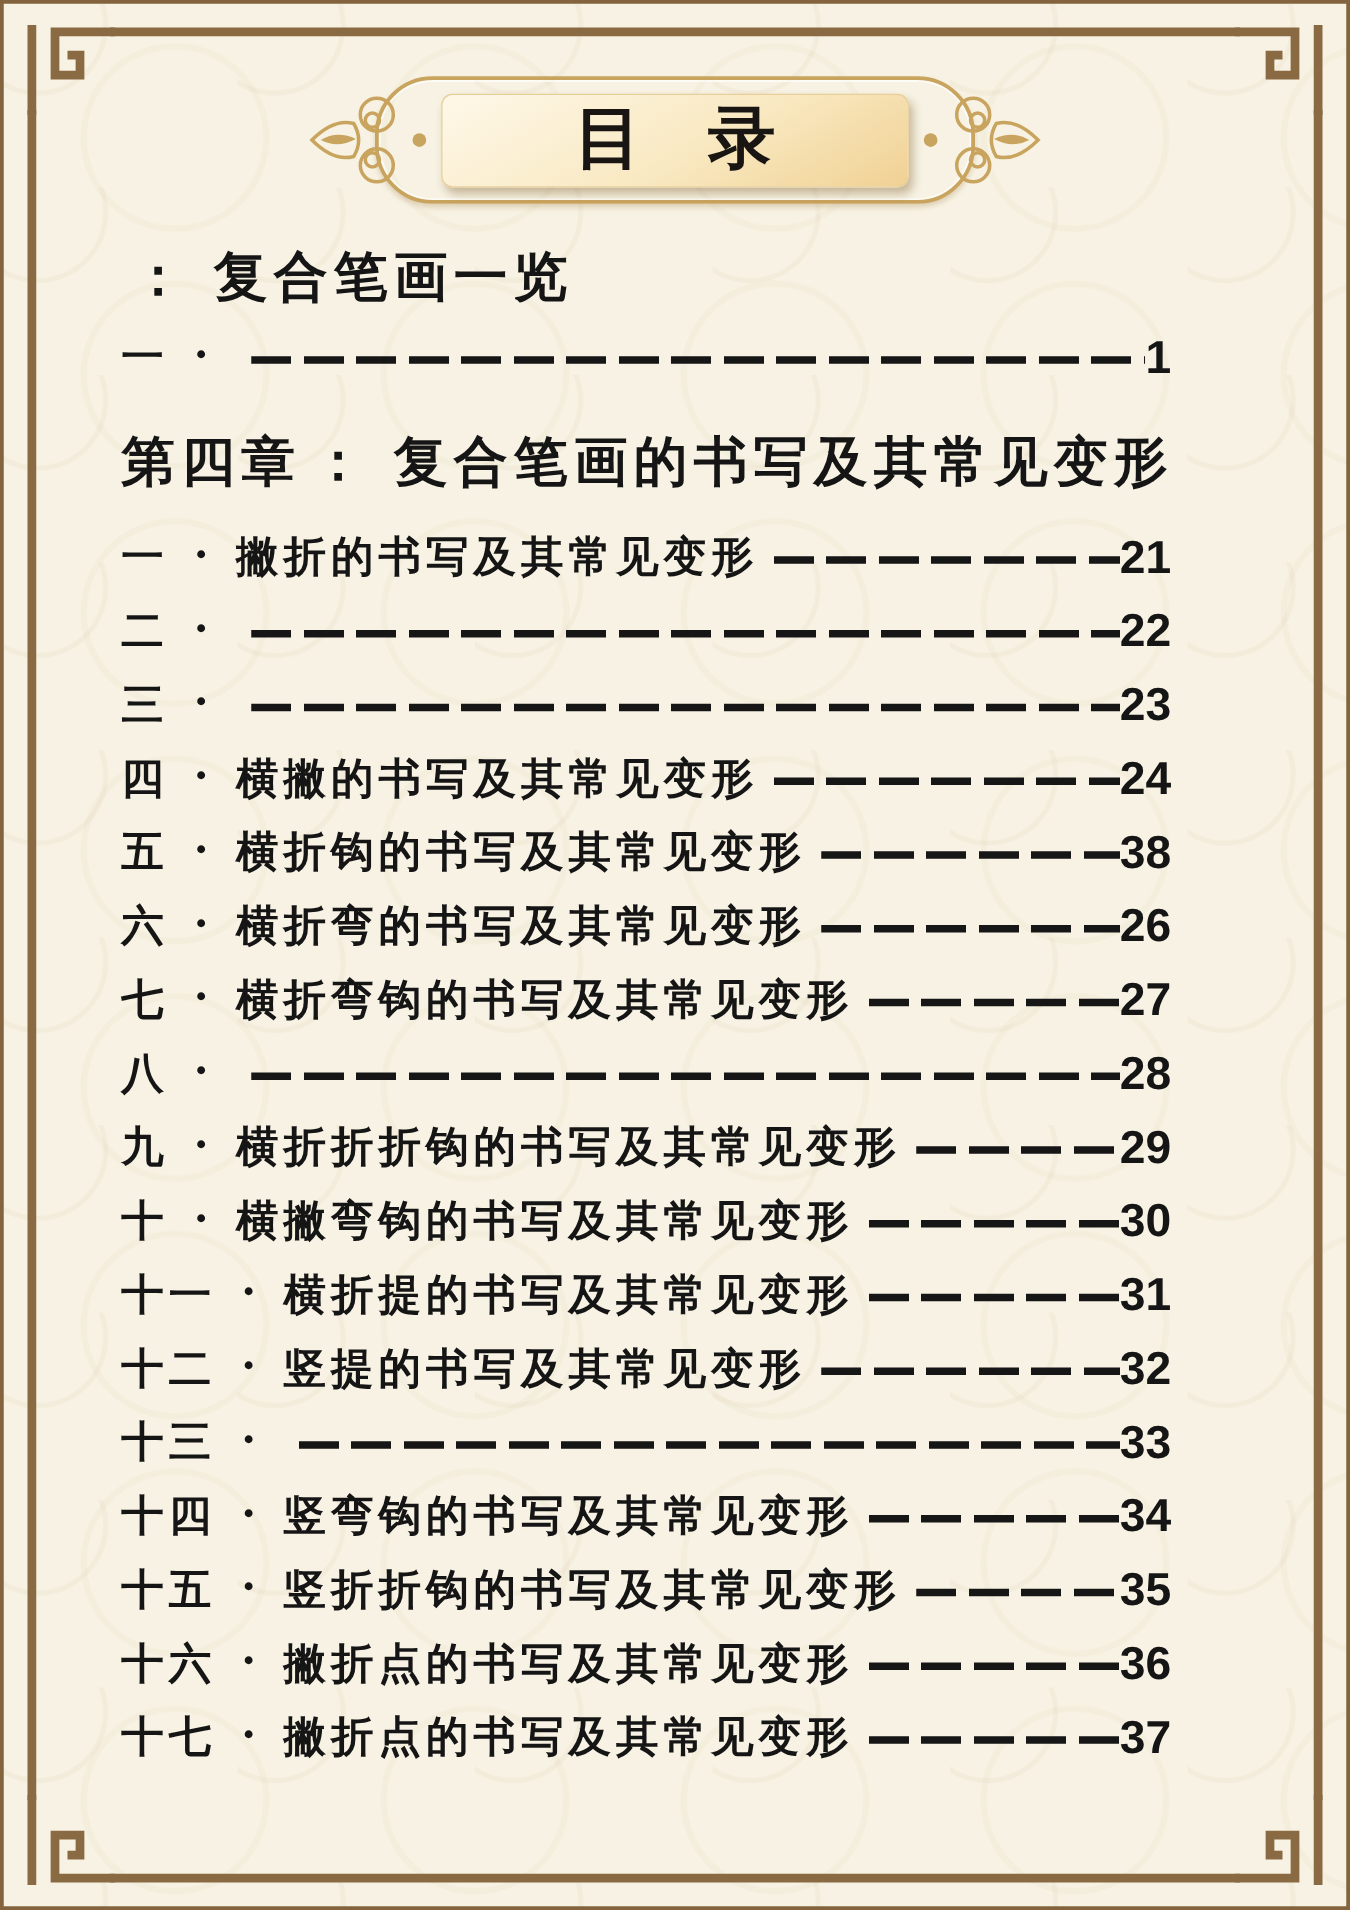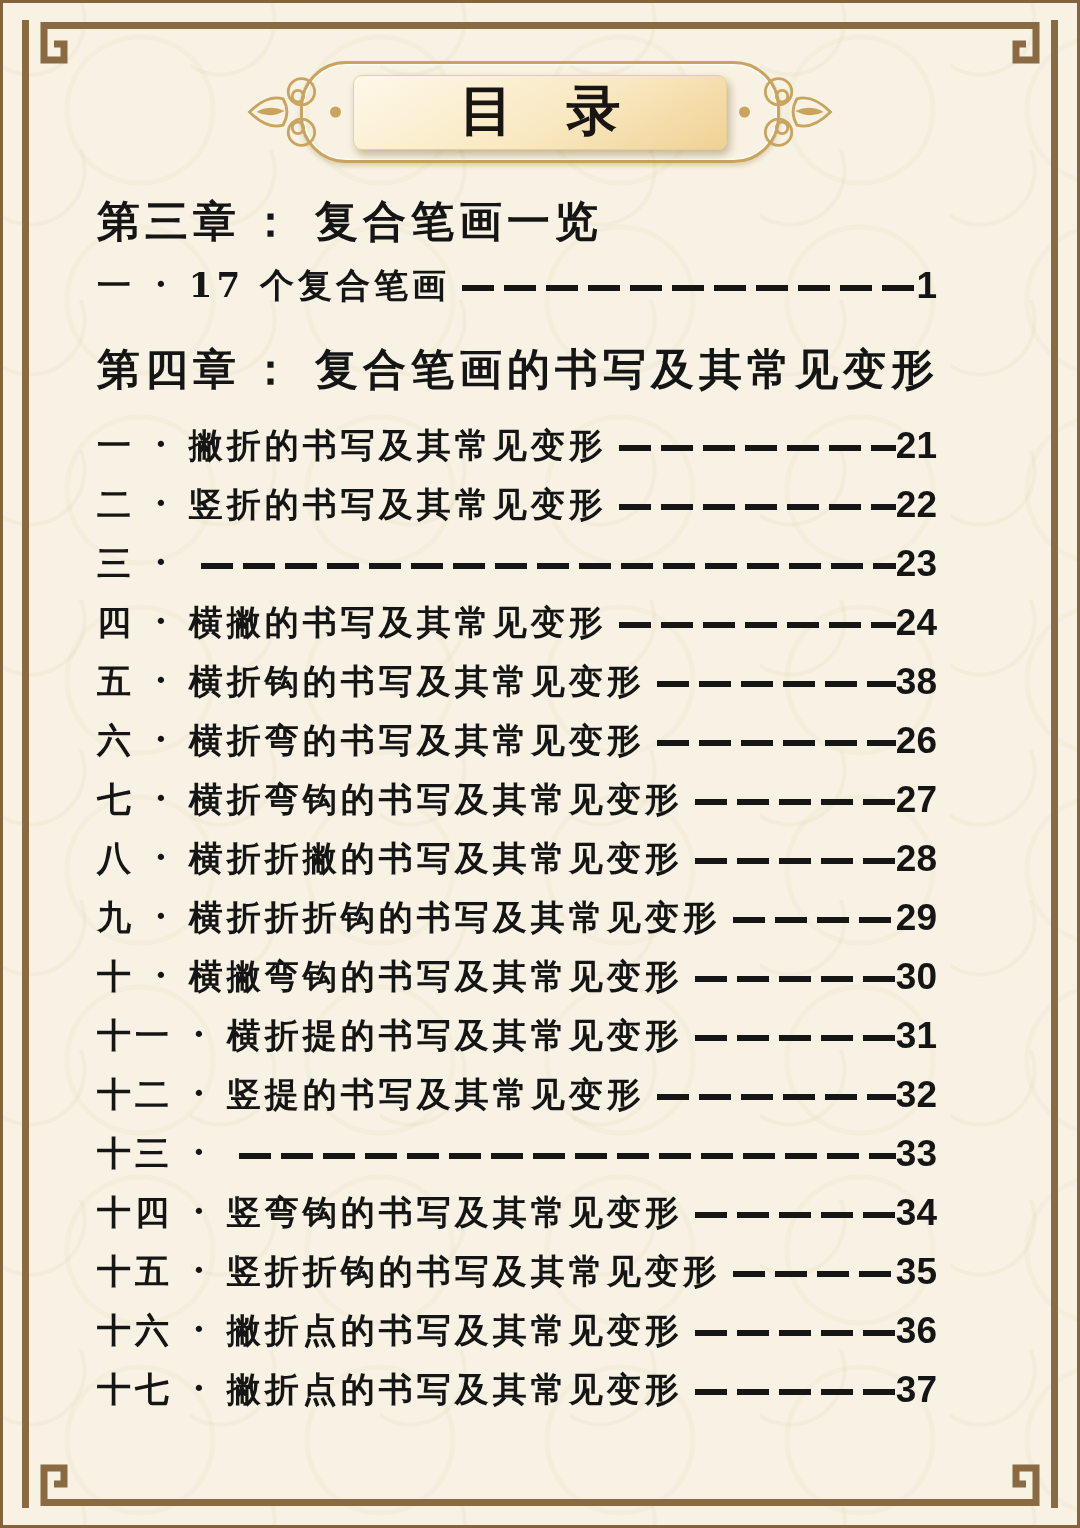--- a/index.html
+++ b/index.html
@@ -123,50 +123,47 @@
     </svg>
     <span class="dot left"></span>
     <span class="dot right"></span>
     <div class="panel">
       <span class="page-title">目 录</span>
     </div>
   </div>
 
   <div class="toc" id="toc-root">
       <div class="toc-heading">
-        <span class="chapter">第三章</span>
         <span class="colon">：</span>
         <span class="chtitle">复合笔画一览</span>
       </div>
       <div class="sec sec0">
         <div class="toc-row">
           <span class="num">一</span>
           <span class="sep">·</span>
-          <span class="title">17 个复合笔画</span>
           <div class="leader"></div>
           <span class="pg">1</span>
         </div>
       </div>
       <div class="toc-heading">
         <span class="chapter">第四章</span>
         <span class="colon">：</span>
         <span class="chtitle">复合笔画的书写及其常见变形</span>
       </div>
       <div class="sec sec1">
         <div class="toc-row">
           <span class="num">一</span>
           <span class="sep">·</span>
           <span class="title">撇折的书写及其常见变形</span>
           <div class="leader"></div>
           <span class="pg">21</span>
         </div>
         <div class="toc-row">
           <span class="num">二</span>
           <span class="sep">·</span>
-          <span class="title">竖折的书写及其常见变形</span>
           <div class="leader"></div>
           <span class="pg">22</span>
         </div>
         <div class="toc-row">
           <span class="num">三</span>
           <span class="sep">·</span>
           <div class="leader"></div>
           <span class="pg">23</span>
         </div>
         <div class="toc-row">
@@ -193,21 +190,20 @@
         <div class="toc-row">
           <span class="num">七</span>
           <span class="sep">·</span>
           <span class="title">横折弯钩的书写及其常见变形</span>
           <div class="leader"></div>
           <span class="pg">27</span>
         </div>
         <div class="toc-row">
           <span class="num">八</span>
           <span class="sep">·</span>
-          <span class="title">横折折撇的书写及其常见变形</span>
           <div class="leader"></div>
           <span class="pg">28</span>
         </div>
         <div class="toc-row">
           <span class="num">九</span>
           <span class="sep">·</span>
           <span class="title">横折折折钩的书写及其常见变形</span>
           <div class="leader"></div>
           <span class="pg">29</span>
         </div>

